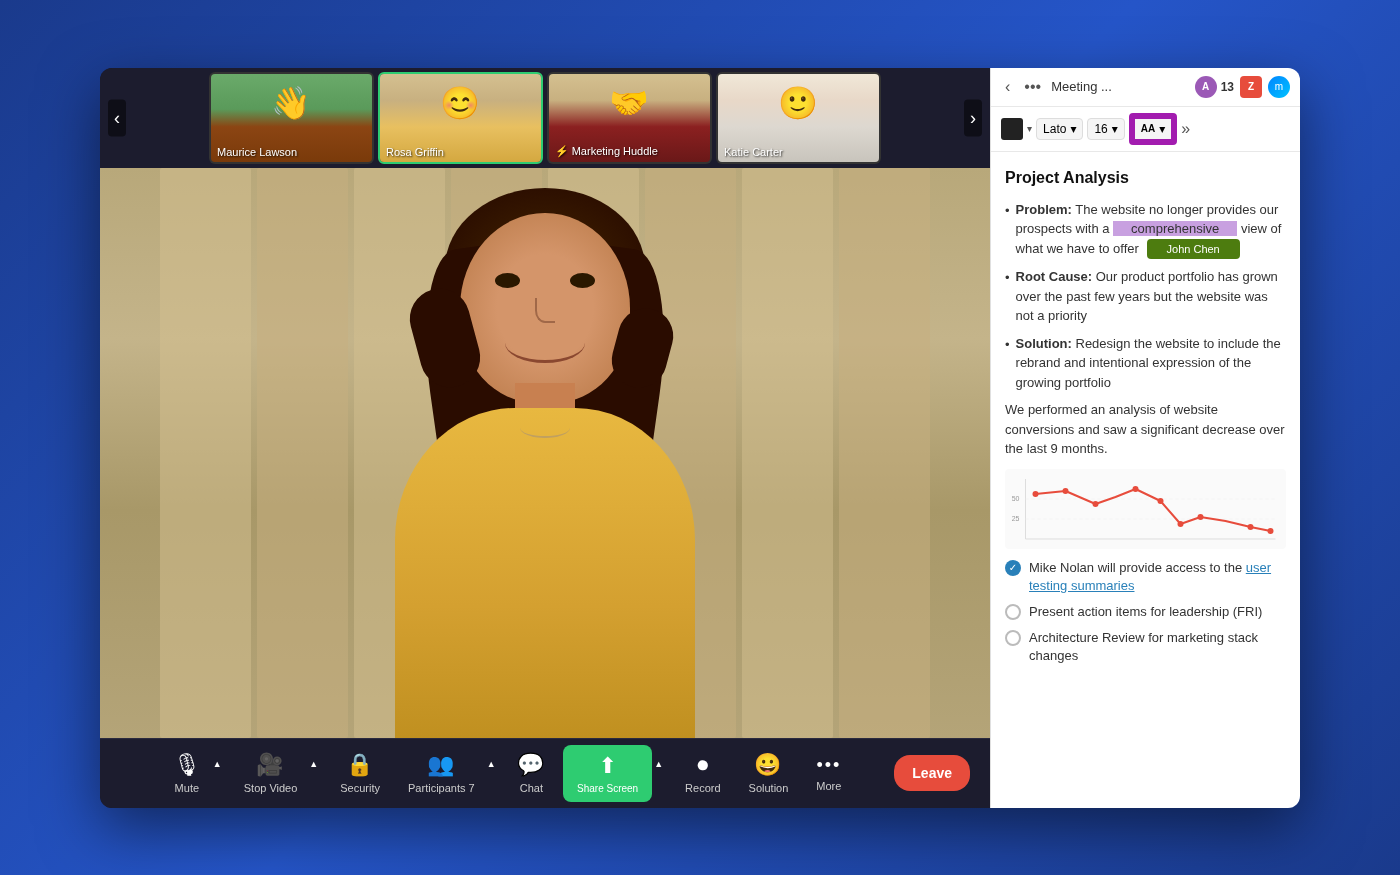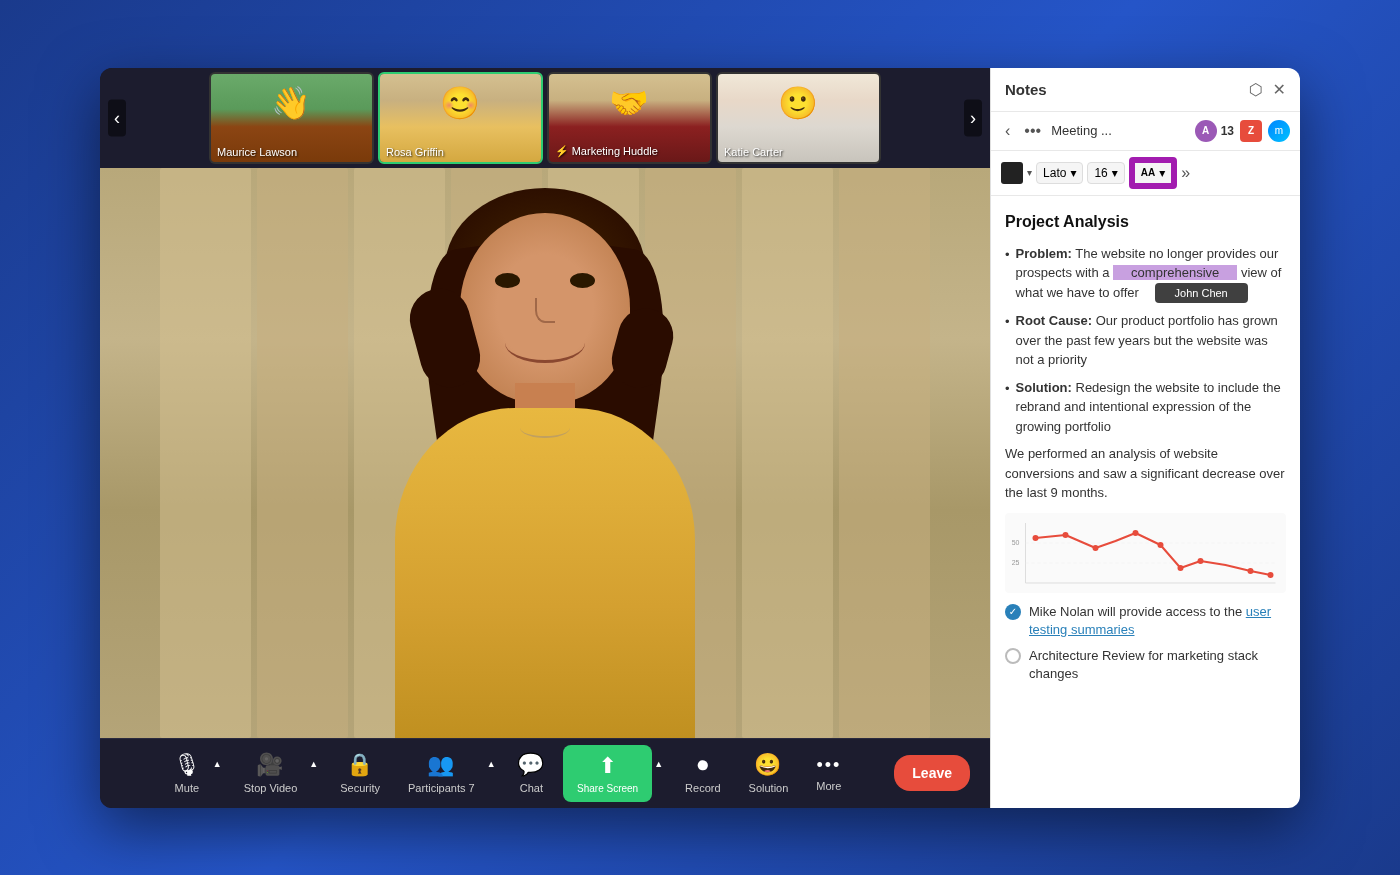--- a/index.html
+++ b/index.html
@@ -380,27 +380,27 @@
     }
     .bullet-dot {
       color: #333;
       flex-shrink: 0;
       margin-top: 1px;
     }
     .bold-label {
       font-weight: 700;
     }
     .highlight-tooltip {
-      background: #404040;
+      background: #4d7c0f;
       color: white;
       padding: 2px 20px;
       border-radius: 4px;
       font-size: 11px;
       display: inline-block;
-      margin-left: 12px;
+      margin-left: 4px;
     }
     .highlight-text {
       background: #c8a0e0;
       padding: 0 18px;
     }
     .chart-area {
       height: 80px;
       margin: 10px 0;
       position: relative;
       background: #fafafa;
@@ -623,27 +623,20 @@
 
       <div class="toolbar-right">
         <button class="leave-btn">Leave</button>
       </div>
     </div>
 
   </div>
 
   <div class="notes-panel">
 
-    <div class="notes-header">
-      <span class="notes-title">Notes</span>
-      <div class="notes-header-icons">
-        <span class="notes-header-icon">⬡</span>
-        <span class="notes-header-icon">✕</span>
-      </div>
-    </div>
 
     <div class="notes-toolbar-row">
       <button class="notes-back-btn">‹</button>
       <button class="notes-menu-btn">•••</button>
       <span class="notes-meeting-title">Meeting ...</span>
       <div class="participant-count">
         <div class="participant-avatar">A</div>
         <span>13</span>
       </div>
       <div class="zoom-icon">Z</div>
@@ -723,20 +716,24 @@
         </svg>
       </div>
 
       <div class="todo-item">
         <div class="todo-checkbox checked">✓</div>
         <span>
           <span>Mike Nolan will provide access to the </span><span class="todo-link">user testing summaries</span>
         </span>
       </div>
 
+      <div class="todo-item">
+        <div class="todo-checkbox unchecked"></div>
+        <span>Present action items for leadership (FRI)</span>
+      </div>
 
       <div class="todo-item">
         <div class="todo-checkbox unchecked"></div>
         <span>Architecture Review for marketing stack changes</span>
       </div>
 
     </div>
   </div>
 </div>
 

